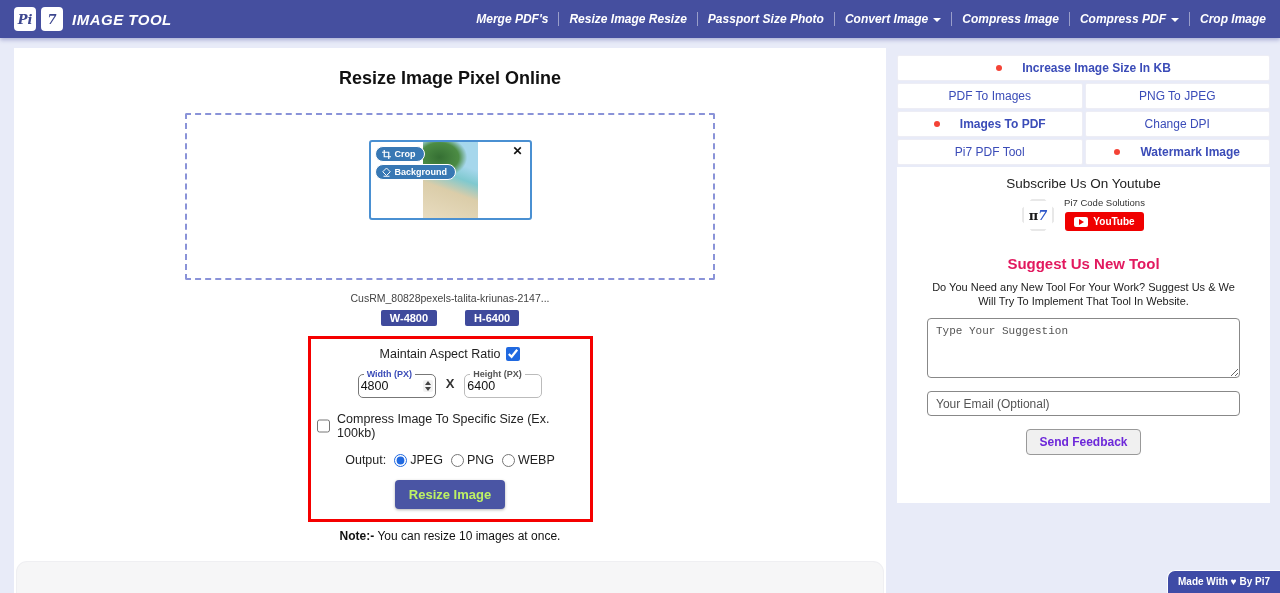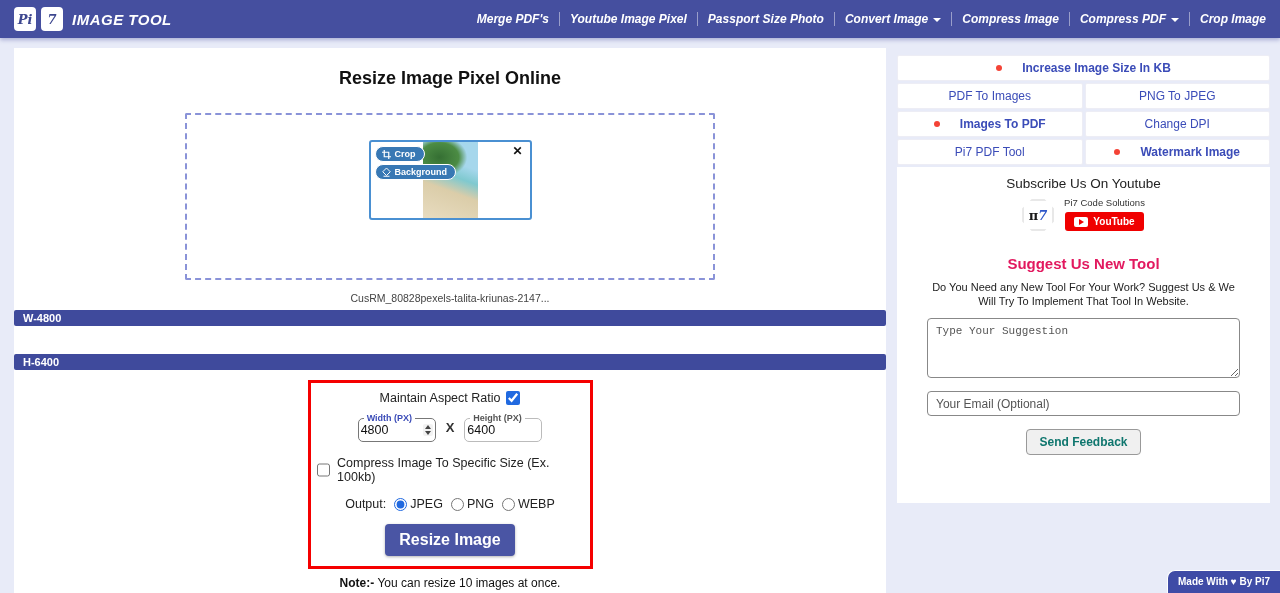--- a/index.html
+++ b/index.html
@@ -59,21 +59,21 @@
     background:#3878b4; border:1px solid #fff; border-radius:10px;
     color:#fff; font-size:9px; font-weight:bold; padding:2px 8px 2px 6px; cursor:pointer;
   }
   .pill-crop { top:4px; }
   .pill-bg { top:22px; }
   .thumb-close {
     position:absolute; top:3px; right:7px; font-size:12px; font-weight:bold; color:#111;
     cursor:pointer; line-height:12px;
   }
   .file-name { text-align:center; font-size:10.5px; color:#444; margin-top:12px; }
-  .dim-badges { display:flex; justify-content:center; gap:28px; margin-top:6px;flex-direction:column; }
+  .dim-badges { display:flex; justify-content:center; gap:28px; margin-top:6px; }
   .dim-badge {
     background:#3f4a9c; color:#fff; font-size:11px; font-weight:bold;
     padding:2px 9px; border-radius:2px;
   }
 
   .settings-panel {
     width:285px; margin:10px auto 0; border:3px solid #f50000;
     display:flex; flex-direction:column; align-items:center; padding:8px 6px 10px;
   }
   .row-aspect { display:flex; align-items:center; gap:6px; font-size:12.5px; color:#222; }
@@ -90,22 +90,22 @@
   .stepper i { width:0; height:0; border-left:3px solid transparent; border-right:3px solid transparent; }
   .step-up { border-bottom:4px solid #444; }
   .step-down { border-top:4px solid #444; }
   .x-sep { font-size:13px; font-weight:bold; color:#333; }
   .row-compress { display:flex; align-items:center; gap:7px; margin-top:14px; font-size:12.5px; color:#222; }
   .row-compress input { width:14px; height:14px; accent-color:#2069e0; }
   .row-output { display:flex; align-items:flex-end; gap:8px; margin-top:13px; font-size:12.5px; color:#222; }
   .row-output label { display:flex; align-items:center; gap:3px; }
   .row-output input { width:13px; height:13px; accent-color:#2069e0; }
   .resize-btn {
-    margin-top:13px; background:#4a55a4; color:#ffffff; border:none; border-radius:4px;
-    font-size:16px; font-weight:bold; padding:7px 14px; cursor:pointer;
+    margin-top:13px; background:#4a55a4; color:#bef264; border:none; border-radius:4px;
+    font-size:13px; font-weight:bold; padding:7px 14px; cursor:pointer;
     box-shadow:0 1px 3px rgba(0,0,0,.3); font-family:"Liberation Sans", sans-serif;
   }
   .note-line { text-align:center; font-size:12px; color:#111; margin-top:7px; }
   .note-line b { font-weight:bold; }
 
   .info-card {
     width:866px; margin:19px auto 0; background:#f6f6f7; border-radius:10px;
     padding:48px 28px 20px; box-shadow:0 0 0 1px #efeff2;
   }
 
@@ -149,21 +149,21 @@
     resize:vertical; background:#fff;
   }
   .suggest-textarea::placeholder { color:#555; }
   .email-input {
     width:100%; height:25px; margin-top:9px; border:1px solid #888; border-radius:4px;
     padding:0 8px; font-size:12px; color:#333; font-family:"Liberation Sans", sans-serif;
   }
   .email-input::placeholder { color:#555; }
   .send-btn {
     display:block; margin:13px auto 0; background:#f0f0f0; border:1px solid #999; border-radius:4px;
-    font-size:12px; font-weight:bold; color:#0f766e; padding:5px 12px; cursor:pointer;
+    font-size:12px; font-weight:bold; color:#6d28d9; padding:5px 12px; cursor:pointer;
     font-family:"Liberation Sans", sans-serif;
   }
 
   
   .made-with {
     position:fixed; right:0; bottom:0; background:#3f4ba6; color:#fff;
     font-size:10px; font-weight:bold; padding:5px 10px 6px; border-radius:8px 0 0 0;
     border:1px solid #fff; border-right:none; border-bottom:none; cursor:pointer; white-space:nowrap;
   }
 </style>
@@ -174,21 +174,21 @@
   <div class="brand">
     <span class="brand-box">Pi</span>
     <span class="brand-box">7</span>
     <span class="brand-title">IMAGE TOOL</span>
   </div>
   <ul class="nav-links">
     <li class="nav-item">
         <span>Merge PDF's</span>
       </li>
     <li class="nav-item">
-        <span>Youtube Image Pixel</span>
+        <span>Resize Image Resize</span>
       </li>
     <li class="nav-item">
         <span>Passport Size Photo</span>
       </li>
     <li class="nav-item">
         <span>Convert Image</span>
         <span class="chev"></span>
       </li>
     <li class="nav-item">
         <span>Compress Image</span>

